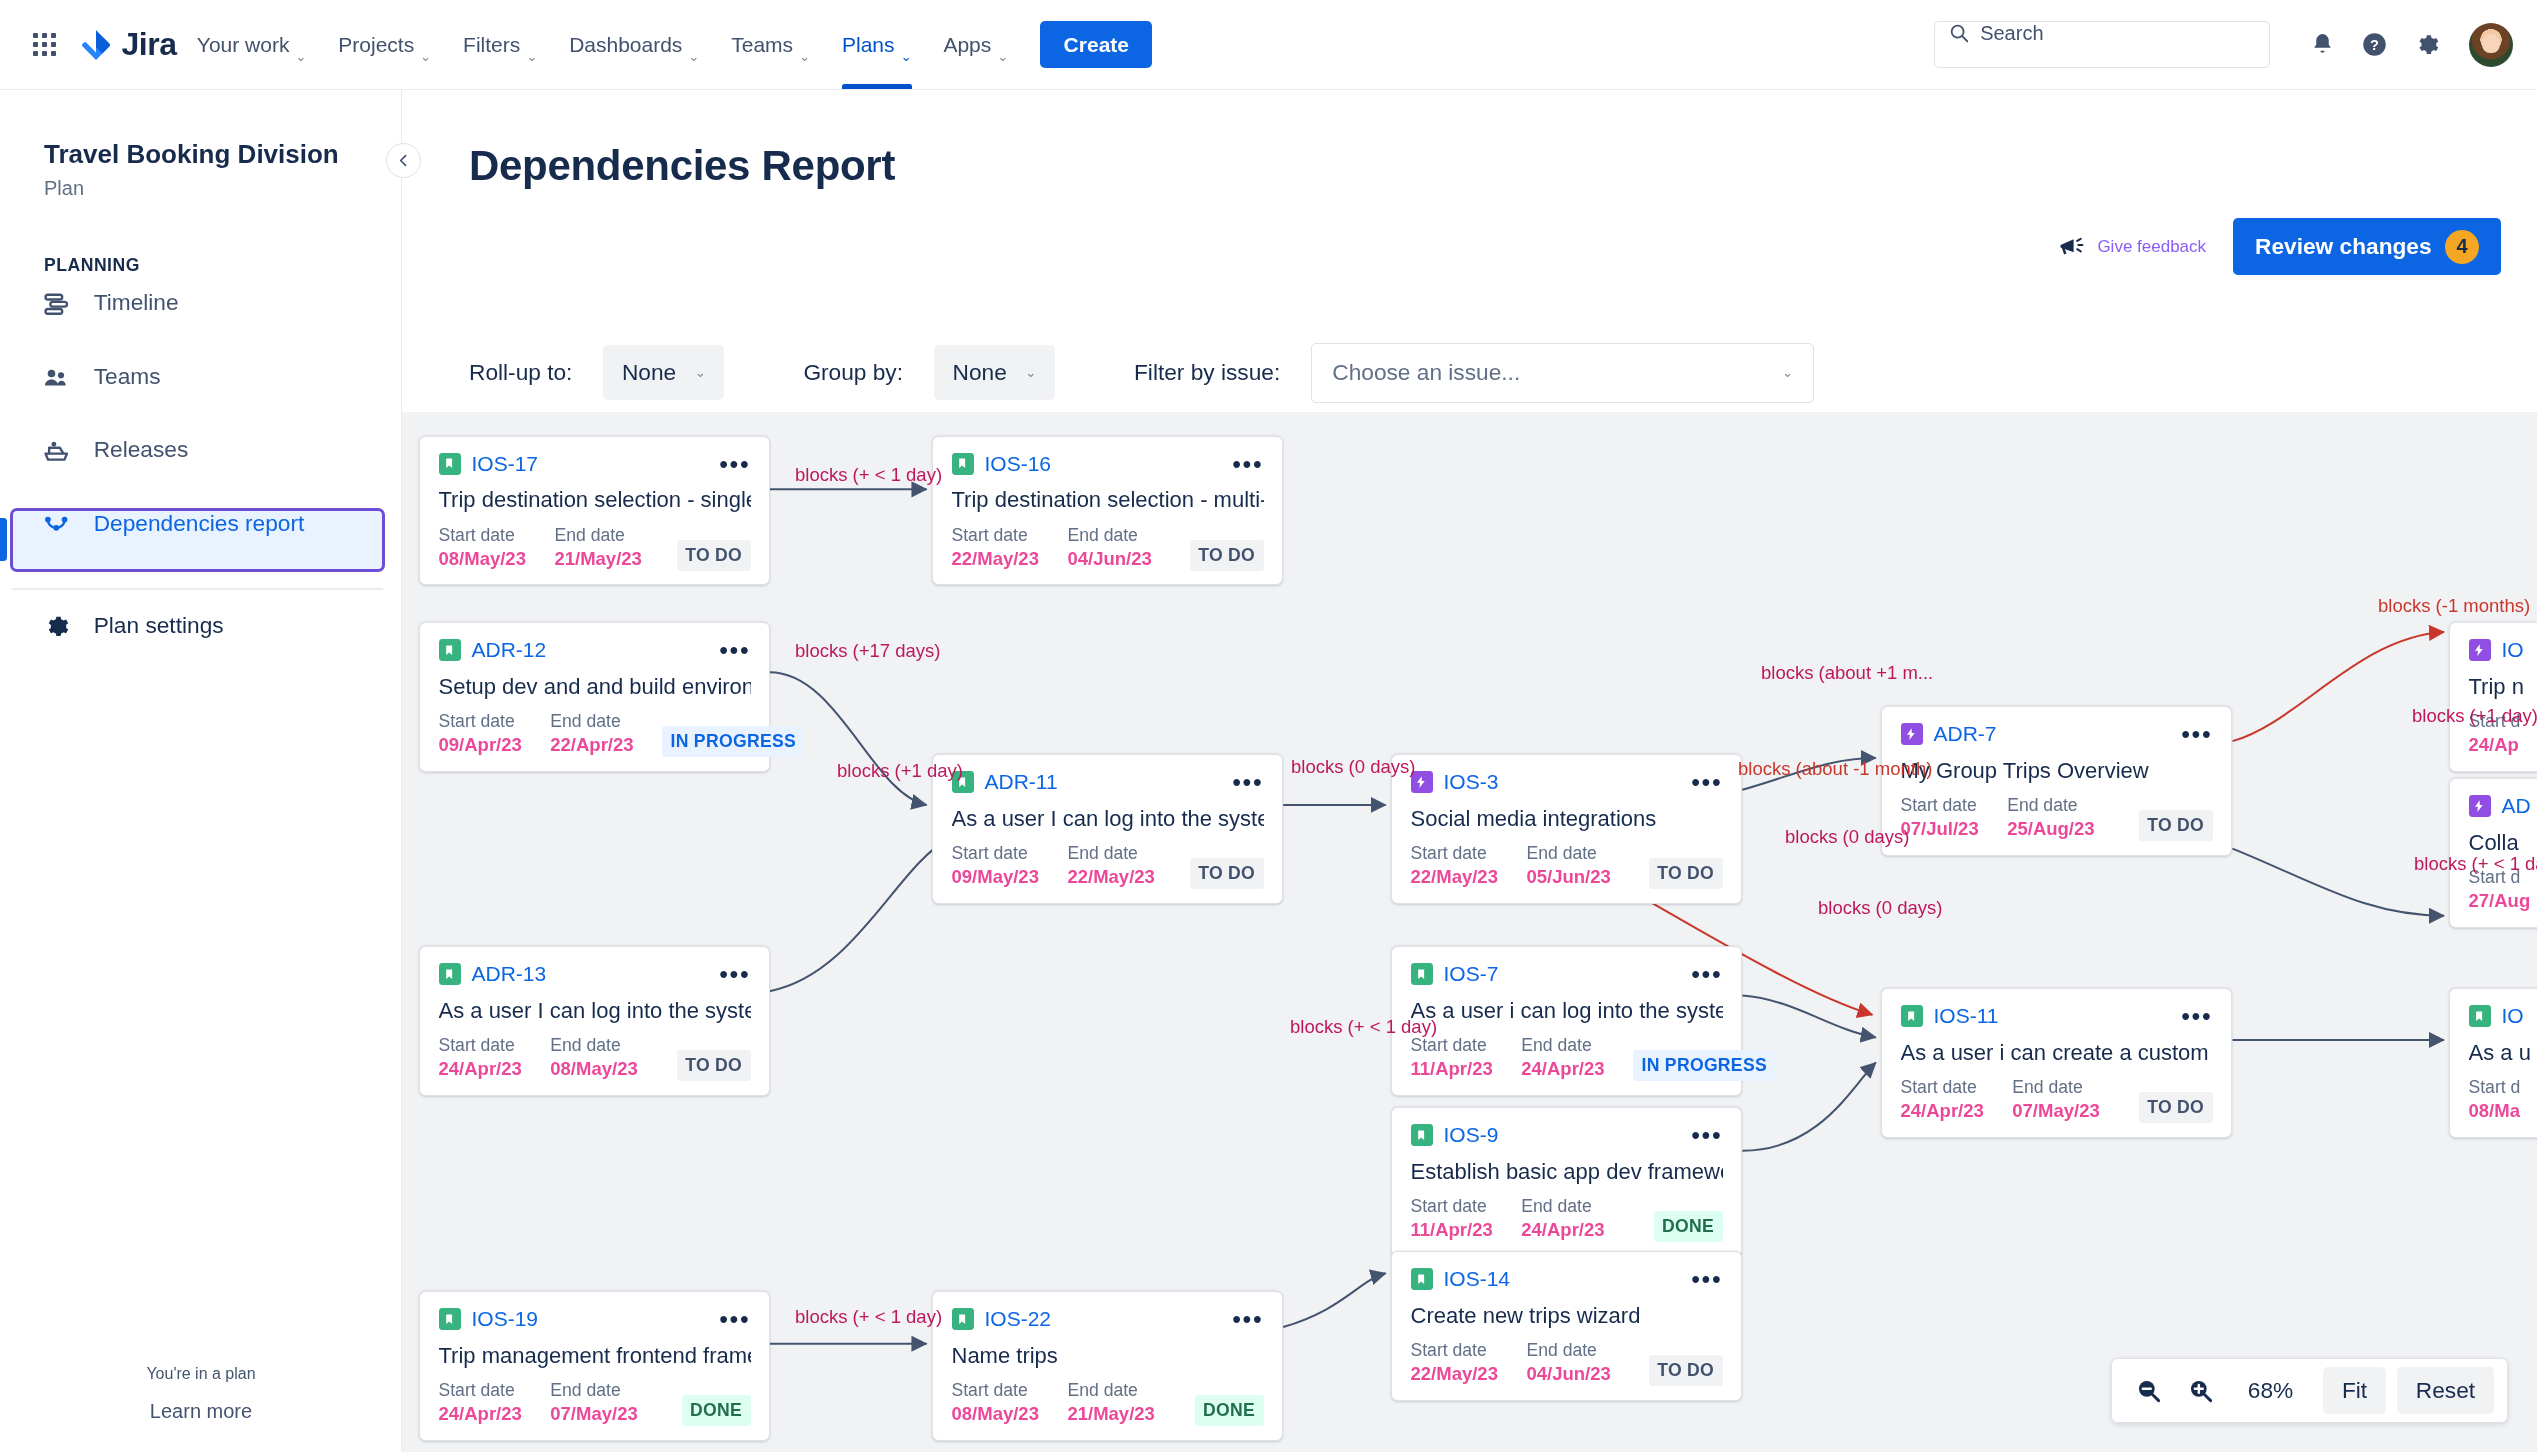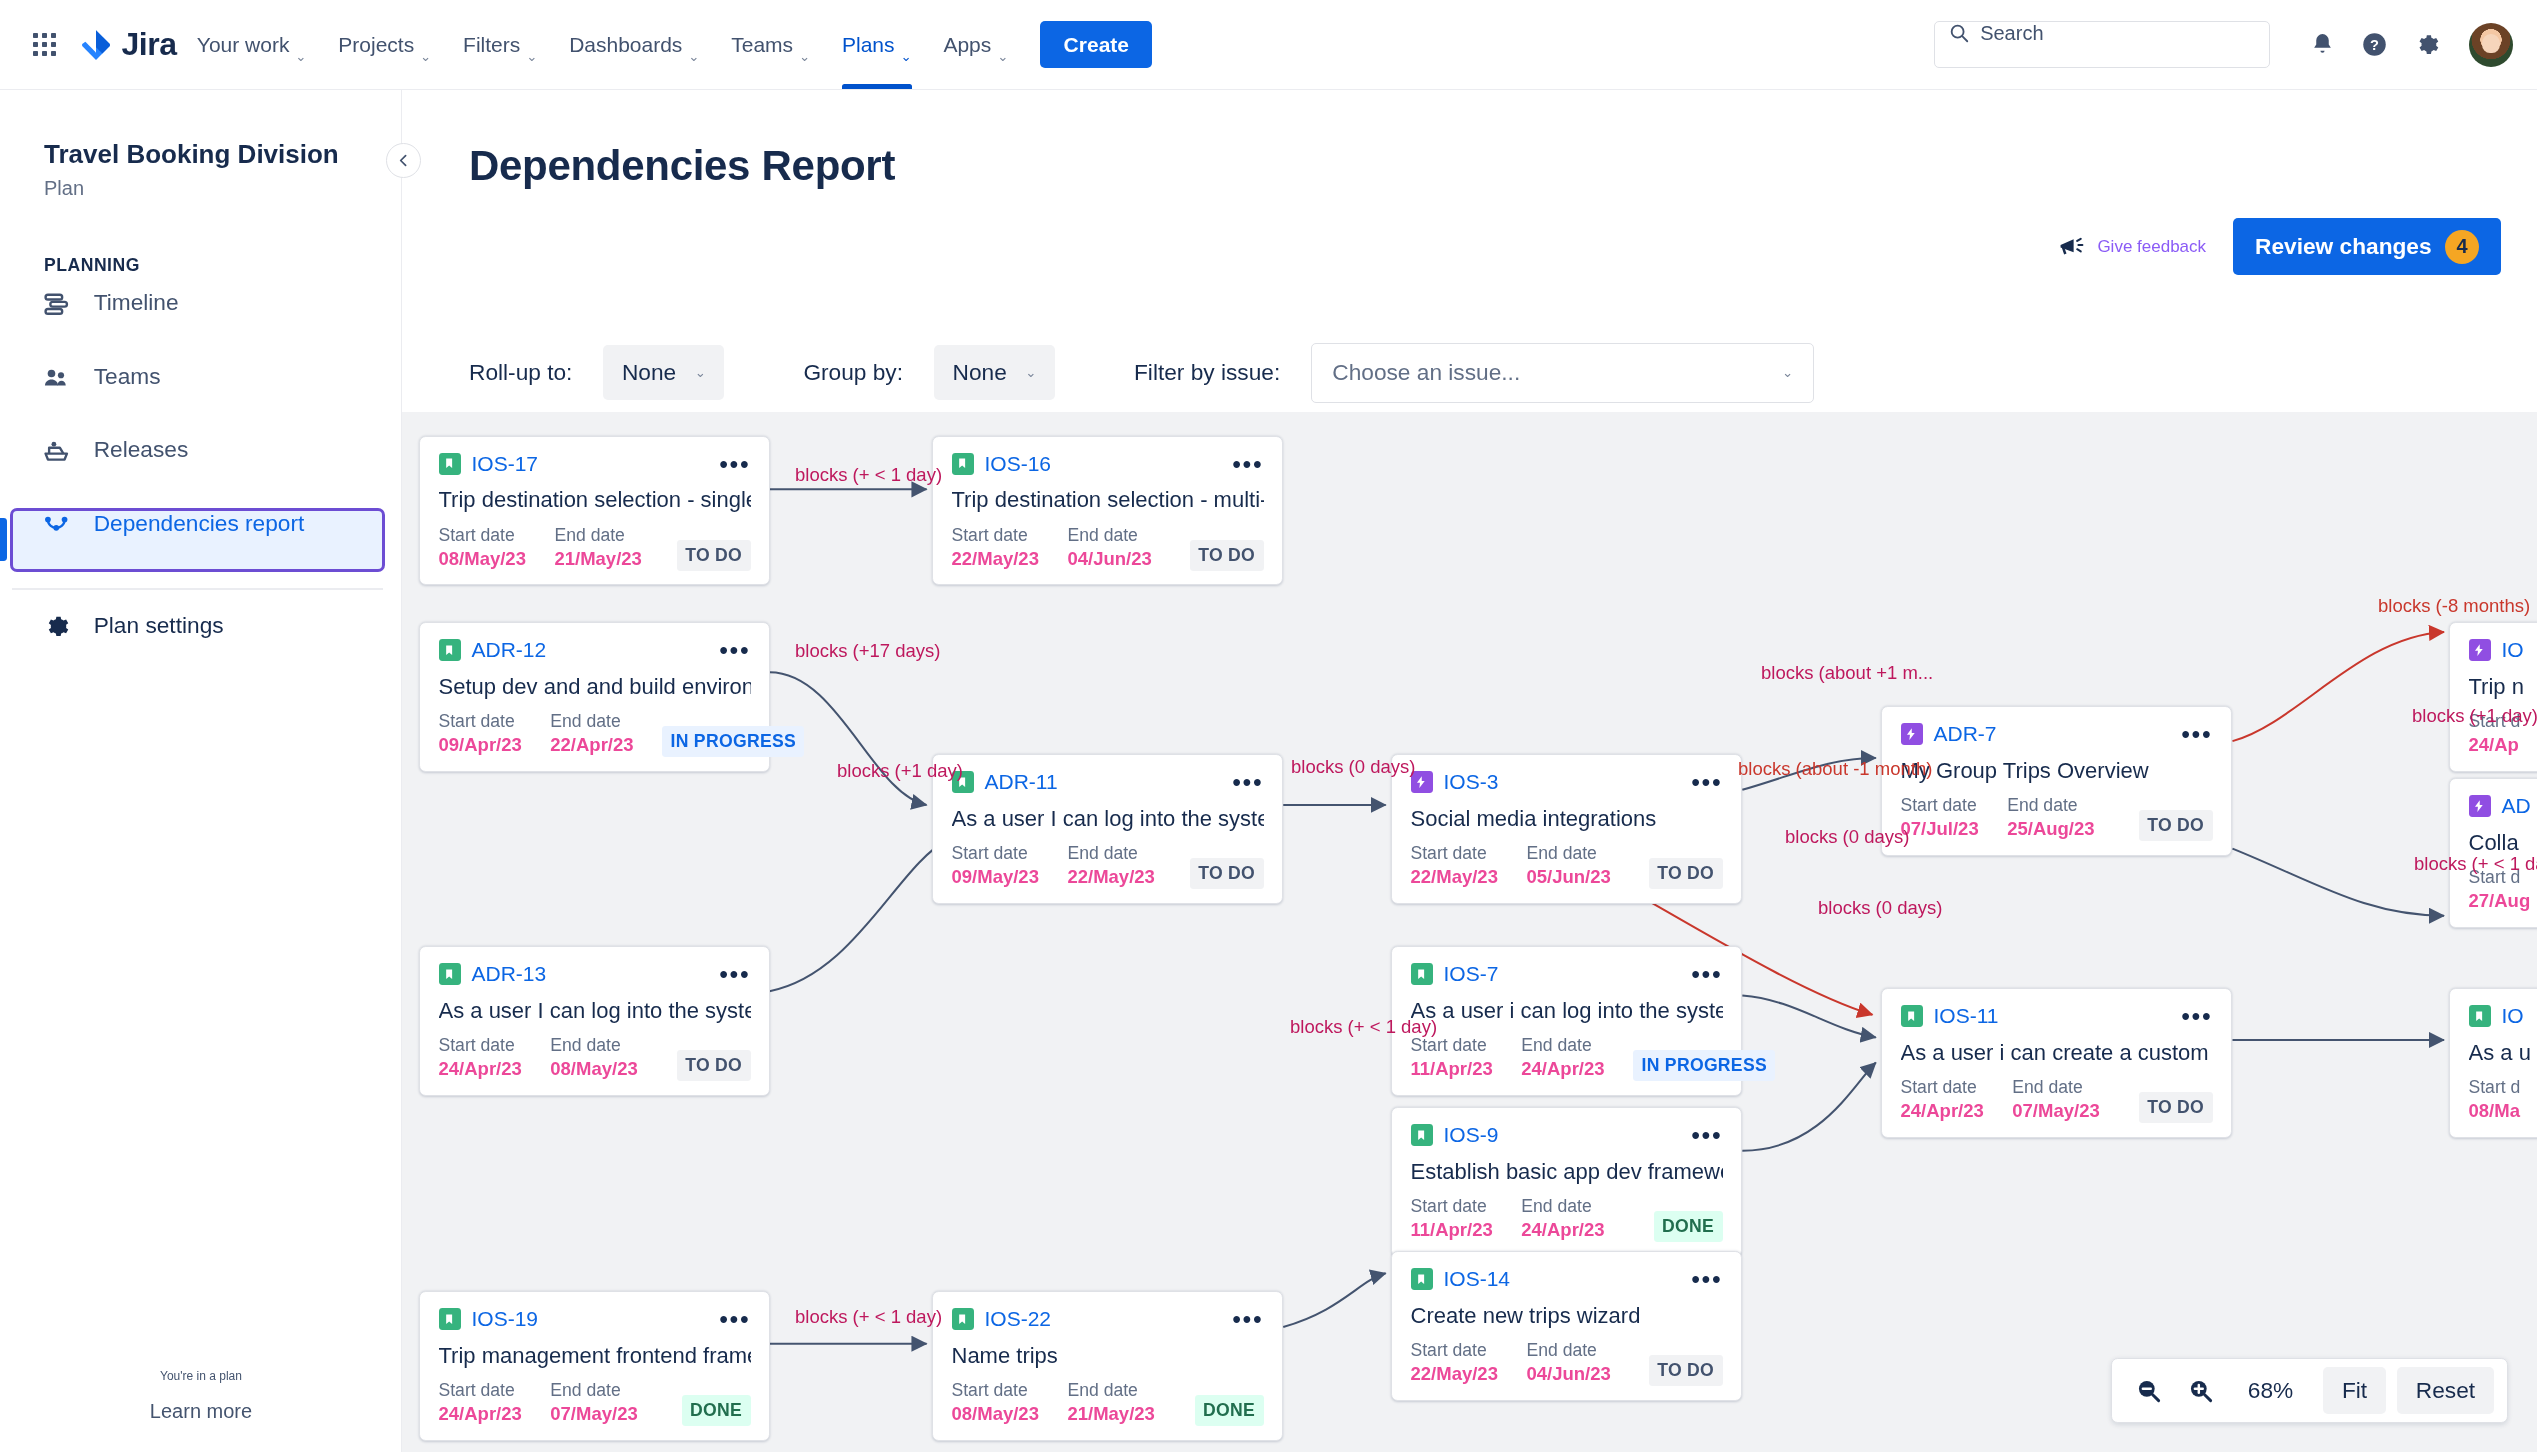--- a/index.html
+++ b/index.html
@@ -108,21 +108,21 @@
   }
   .navlink.selected::before {
     content:""; position:absolute; left:-11.7px; top:8.4px; bottom:8.4px;
     width: 6.7px; background: #0C66E4; border-radius: 0 3.4px 3.4px 0;
   }
   .navlink .ico { width: 30px; height: 30px; display:flex; align-items:center; justify-content:center; flex: 0 0 30px; }
   #sbdivider { height: 1.7px; background: #EBECF0; margin: 18.5px 18.5px 0 11.7px; }
   #sidebarFooter {
     position: absolute; bottom: 30px; left: 0; width: 402px; text-align: center;
   }
-  #sidebarFooter .fline1 { font-size: 12px; color: #44546F; }
+  #sidebarFooter .fline1 { font-size: 16px; color: #44546F; }
   #sidebarFooter .fline2 { font-size: 20px; color: #44546F; margin-top: 17px; cursor: pointer; }
 
   #collapseBtn {
     position: absolute; left: 386px; top: 143px;
     width: 35px; height: 35px; border-radius: 50%;
     background: #fff; border: 1.7px solid #DFE1E6;
     display: flex; align-items: center; justify-content: center;
     cursor: pointer; z-index: 60; color: #42526E; font-size: 17px;
   }
 
@@ -842,21 +842,21 @@
 
     </div>
         </div>
       </div>
     <div id="edgeLabels">
         <div class="edgelabel" style="left: 393px; top: 52px;">blocks (+ &lt; 1 day)</div>
         <div class="edgelabel" style="left: 393px; top: 228px;">blocks (+17 days)</div>
         <div class="edgelabel" style="left: 435px; top: 348px;">blocks (+1 day)</div>
         <div class="edgelabel" style="left: 889px; top: 344px;">blocks (0 days)</div>
         <div class="edgelabel" style="left: 1359px; top: 250px;">blocks (about +1 m...</div>
-        <div class="edgelabel warn" style="left: 1976px; top: 183px;">blocks (-8 months)</div>
+        <div class="edgelabel warn" style="left: 1976px; top: 183px;">blocks (-1 months)</div>
         <div class="edgelabel" style="left: 2010px; top: 293px;">blocks (+1 day)</div>
         <div class="edgelabel warn" style="left: 1336px; top: 346px;">blocks (about -1 month)</div>
         <div class="edgelabel" style="left: 1383px; top: 414px;">blocks (0 days)</div>
         <div class="edgelabel" style="left: 1416px; top: 485px;">blocks (0 days)</div>
         <div class="edgelabel" style="left: 2012px; top: 441px;">blocks (+ &lt; 1 day)</div>
         <div class="edgelabel" style="left: 888px; top: 604px;">blocks (+ &lt; 1 day)</div>
         <div class="edgelabel" style="left: 393px; top: 894px;">blocks (+ &lt; 1 day)</div>
       </div>
   </div>
 

